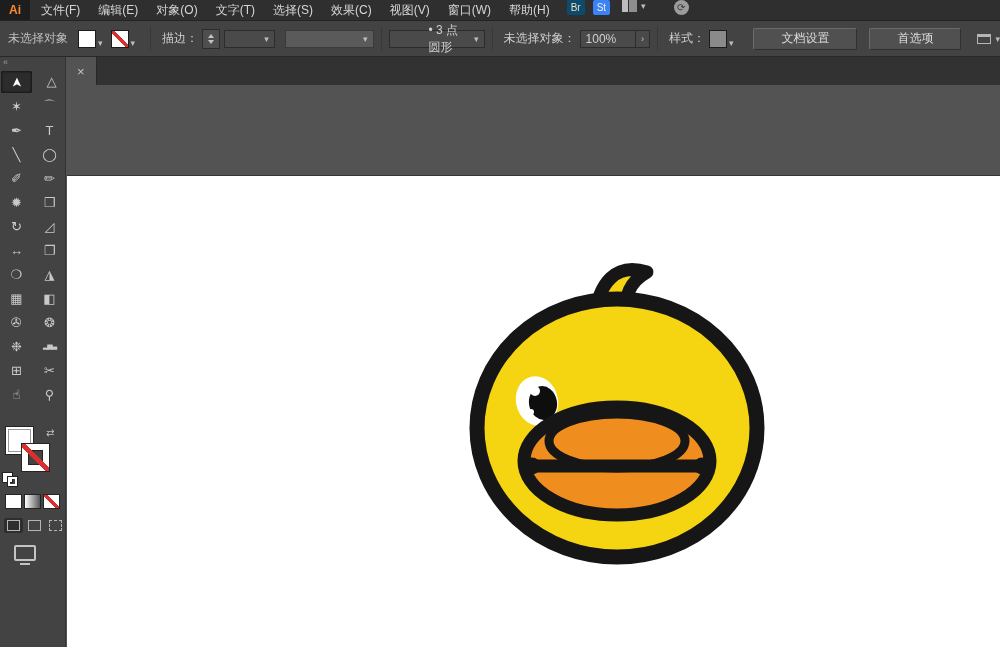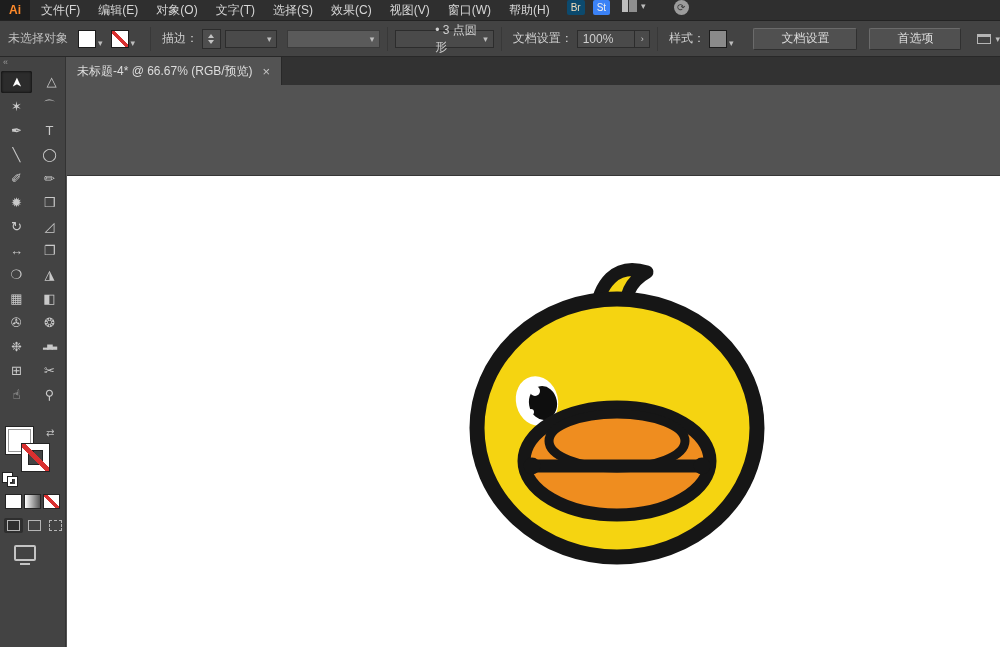--- a/index.html
+++ b/index.html
@@ -167,21 +167,21 @@
     <div class="dd w100">
       <span>
         <span>•</span>
         <span>3 点圆形</span>
       </span>
       <span class="chev">▾</span>
     </div>
 
     <div class="sep"></div>
 
-    <span class="cb-label">文档设置：</span>
+    <span class="cb-label">未选择对象：</span>
     <div class="valbox">
       <span>100%</span>
     </div>
     <div class="arrow-btn">›</div>
 
     <div class="sep"></div>
 
     <span class="cb-label">样式：</span>
     <div class="sw-wrap">
       <span class="swatch" style="background:#8a8a8a;"></span>
@@ -192,21 +192,20 @@
     <div class="cb-btn">首选项</div>
 
     <div class="panel-flyout">
       <span class="pf-icon"></span>
       <span class="chev">▾</span>
     </div>
   </div>
 
   <div class="tabbar">
     <div class="tab">
-      <span>未标题-4* @ 66.67% (RGB/预览)</span>
       <span class="tab-close">×</span>
     </div>
   </div>
 
   <div class="toolbar">
     <div class="tb-head">
       <span>«</span>
     </div>
     <div class="tools">
       <div class="tool selected">

